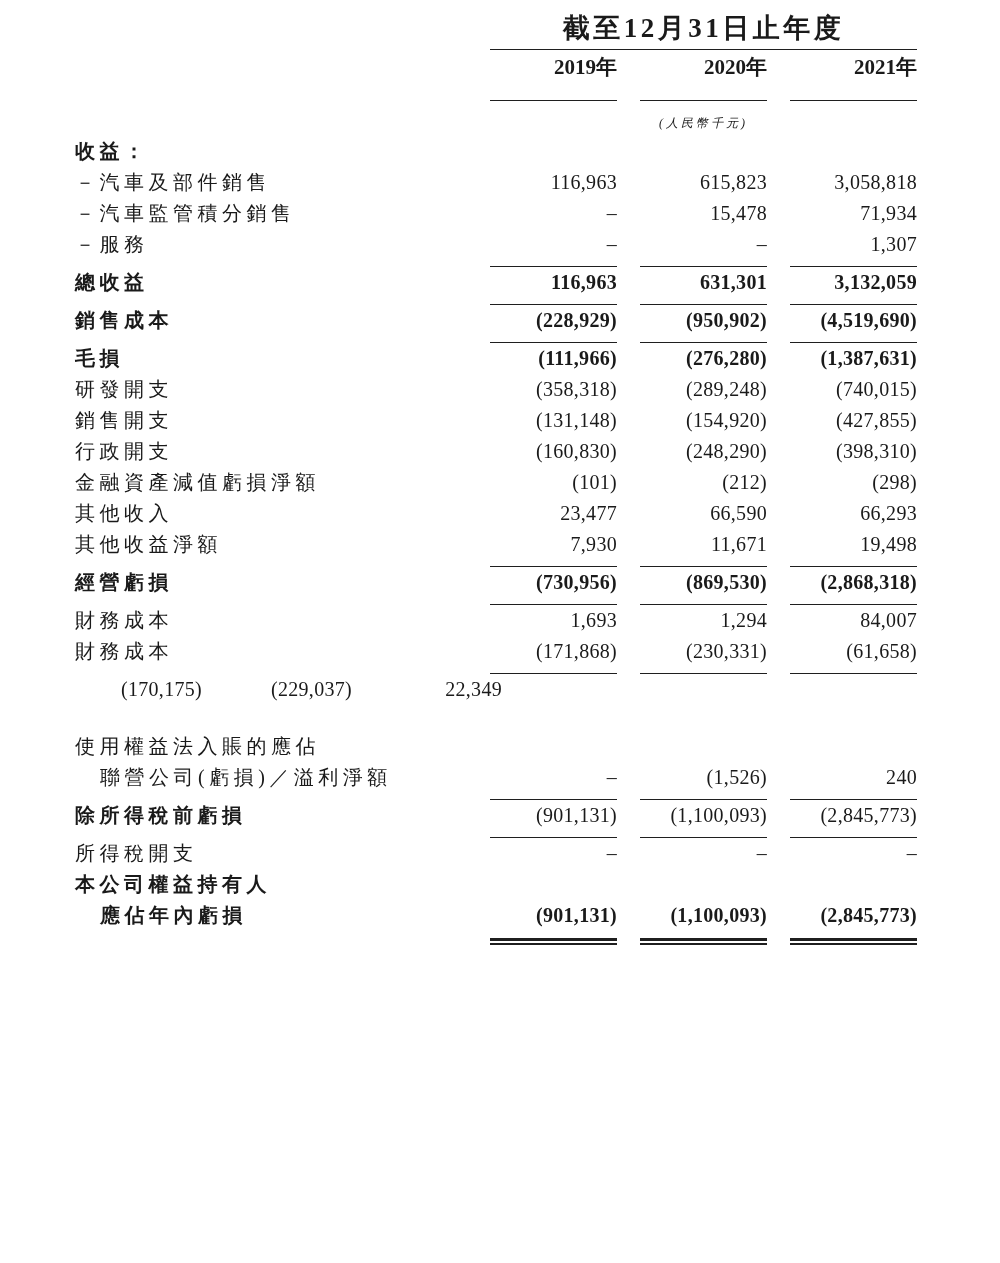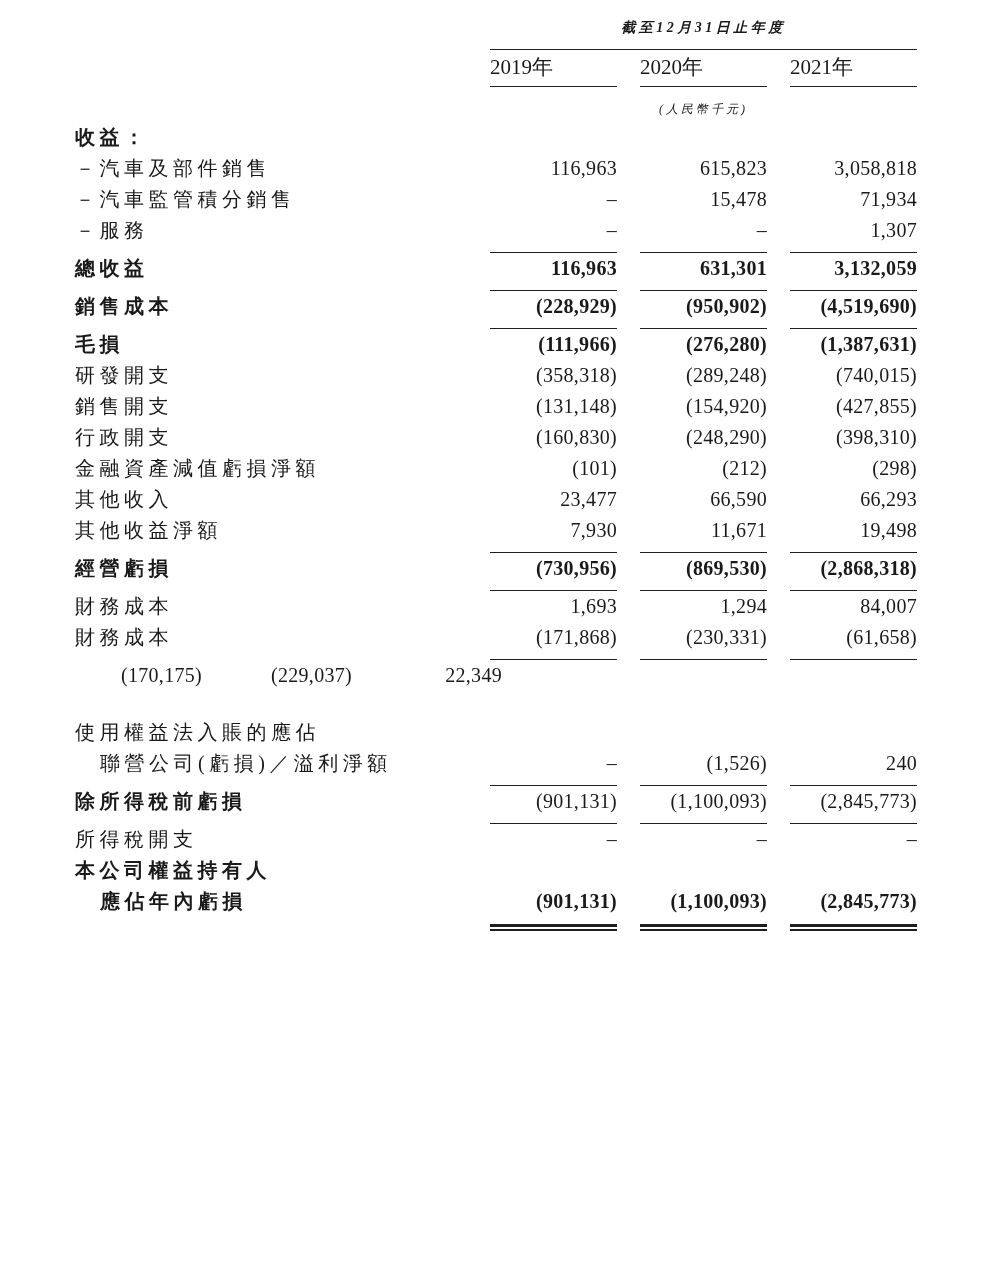--- a/index.html
+++ b/index.html
@@ -18,33 +18,33 @@
     height: 1263px;
     padding: 14px 83px 20px 75px;
   }
   
   .hdr-row { display: flex; }
   .hdr-fill { flex: 1; }
   .hdr-cols {
     width: 427px;
     text-align: center;
     font-weight: 700;
-    font-size: 14px;
+    font-size: 27px;
     letter-spacing: 3.5px;
     padding-bottom: 7px;
     border-bottom: 1.5px solid #1f1f1f;
     line-height: 28px;
-    font-style: italic;
   }
   .years-row { display: flex; margin-top: 4px; }
   .year-cell {
     width: 127px;
-    font-weight: 400;
+    text-align: right;
+    font-weight: 700;
     font-size: 21px;
-    padding-bottom: 6px;
+    padding-bottom: 20px;
     border-bottom: 1.5px solid #1f1f1f;
     line-height: 26px;
   }
   .year-cell + .year-cell { margin-left: 23px; }
   .unit-row { display: flex; margin-top: 9px; }
   .unit-cell {
     width: 427px;
     text-align: center;
     font-style: italic;
     font-size: 12px;

